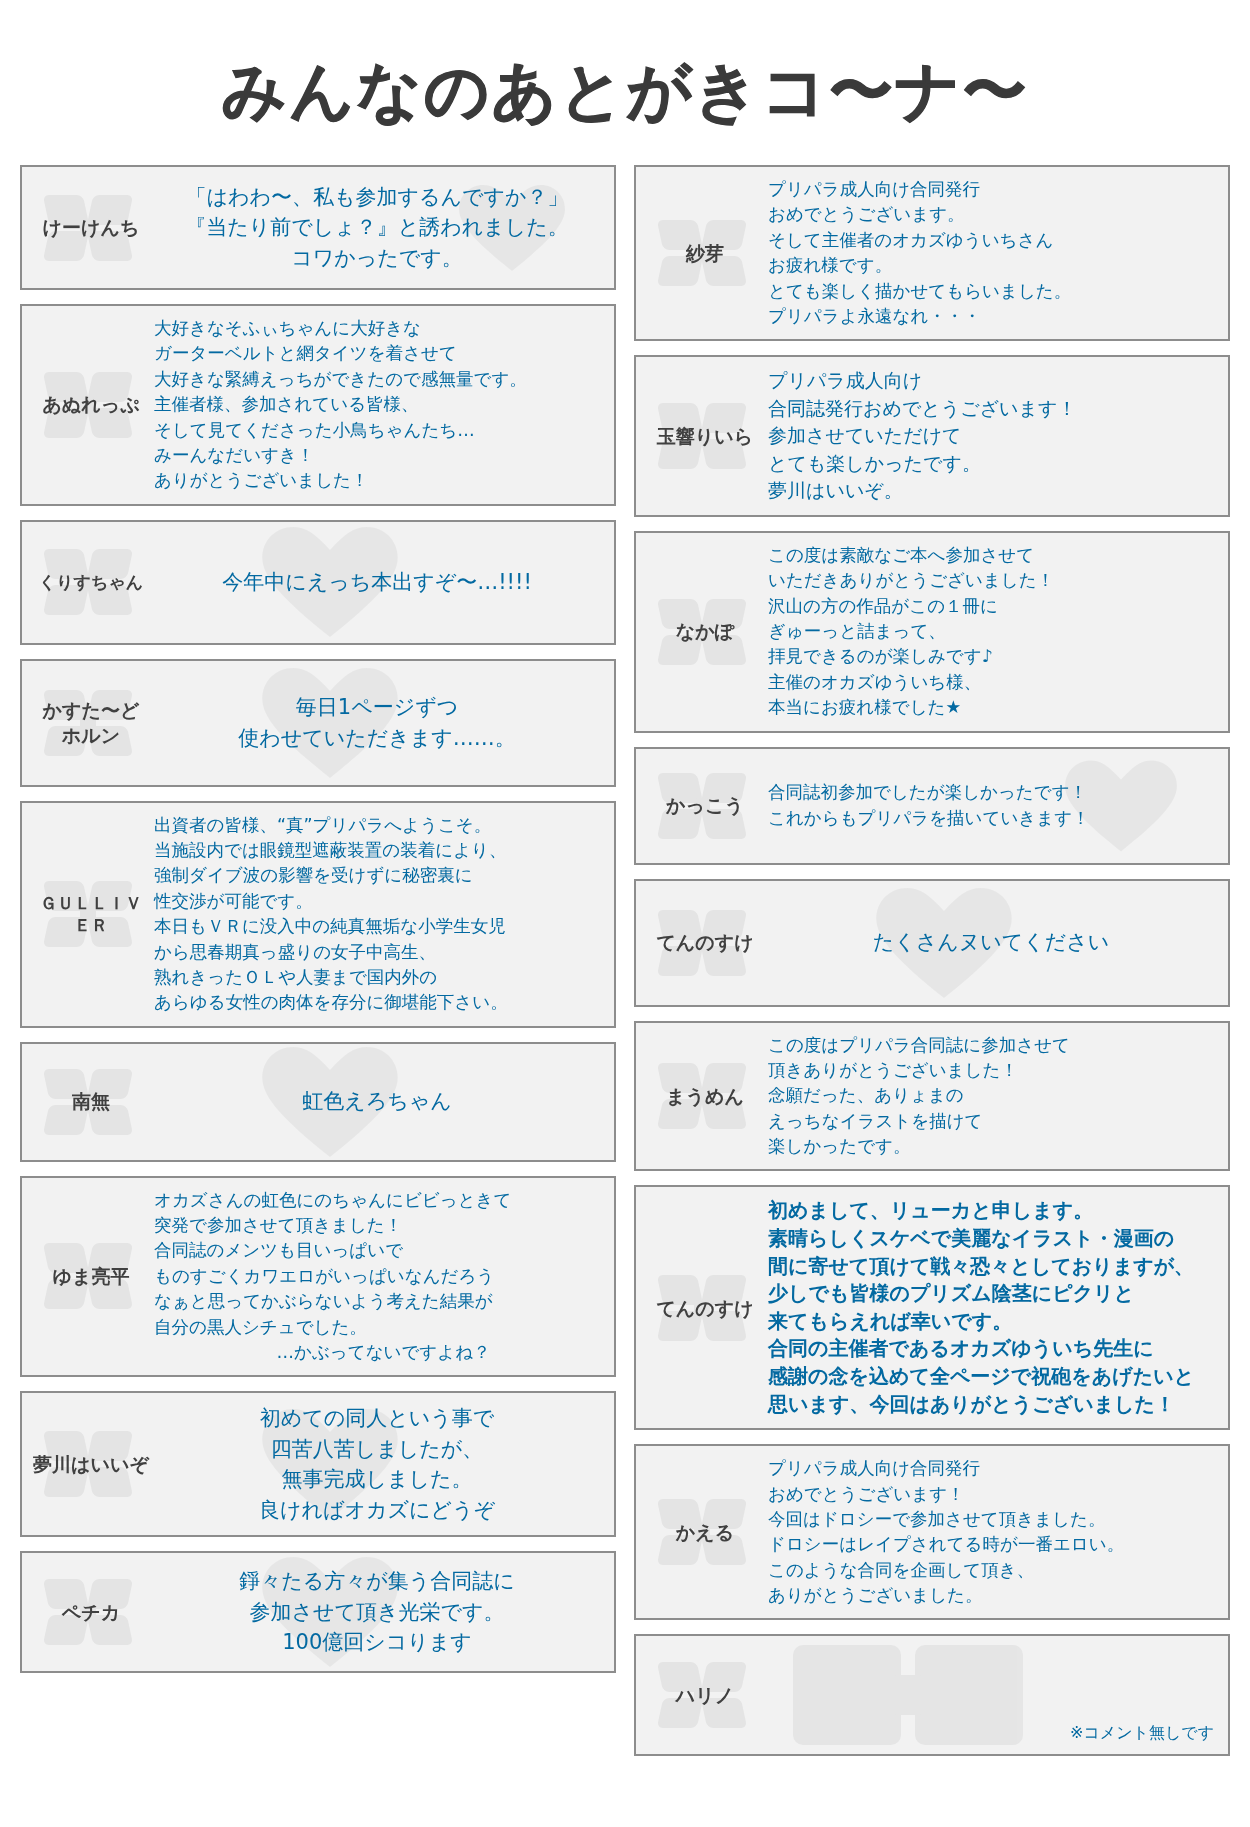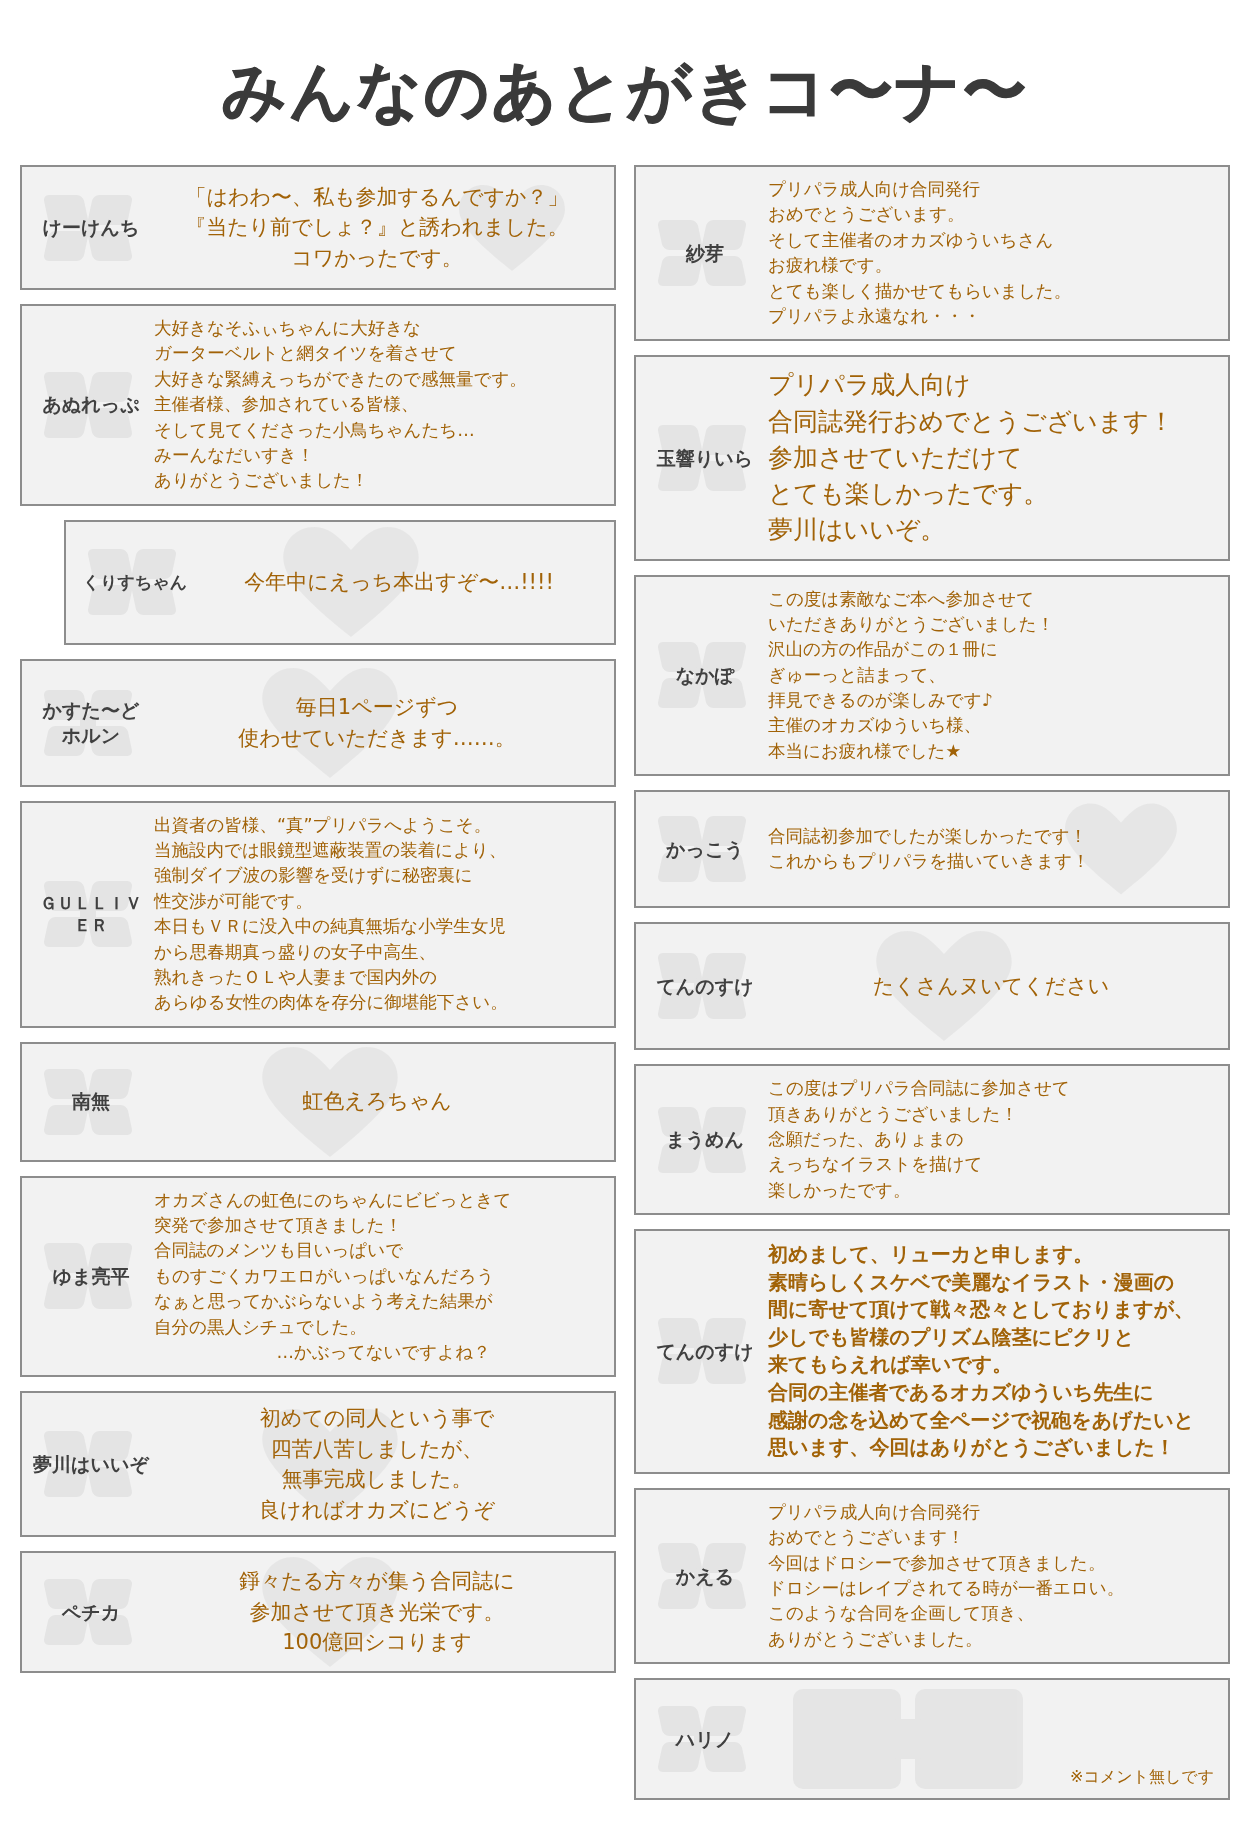--- a/index.html
+++ b/index.html
@@ -72,21 +72,21 @@
   }
   .author.small {
     font-size: 17px;
   }
   .msg {
     flex: 1 1 auto;
     position: relative;
     z-index: 2;
     font-size: 17.5px;
     line-height: 1.45;
-    color: #a16207;
+    color: #0369a1;
     white-space: pre-line;
     padding: 4px 6px 4px 2px;
   }
   .msg.center {
     text-align: center;
     font-size: 21px;
   }
   .msg.tiny {
     font-size: 20px;
     line-height: 1.38;
@@ -207,21 +207,21 @@
         <div class="author">あぬれっぷ</div>
         <div class="msg">大好きなそふぃちゃんに大好きな
 ガーターベルトと網タイツを着させて
 大好きな緊縛えっちができたので感無量です。
 主催者様、参加されている皆様、
 そして見てくださった小鳥ちゃんたち…
 みーんなだいすき！
 ありがとうございました！</div>
       </div>
 
-      <div class="card" style="min-height:125px;margin-left:44px;">
+      <div class="card" style="min-height:125px;">
         <div class="bow">
           <div class="lobe tl"></div>
             <div class="lobe tr"></div>
           <div class="lobe bl"></div>
             <div class="lobe br"></div>
             <div class="knot"></div>
         </div>
         <div class="heart c">
           <svg width="150" height="115" viewBox="0 0 110 90">
               <path d="M55 88C20 60 2 42 2 26 2 12 13 2 26 2c11 0 18 6 29 18C66 8 73 2 84 2c13 0 24 10 24 24 0 16-18 34-53 62z" fill="#dcdcdc"></path>
@@ -366,21 +366,21 @@
 
       <div class="card" style="min-height:140px;">
         <div class="bow">
           <div class="lobe tl"></div>
             <div class="lobe tr"></div>
           <div class="lobe bl"></div>
             <div class="lobe br"></div>
             <div class="knot"></div>
         </div>
         <div class="author">玉響りいら</div>
-        <div class="msg" style="font-size:25px;">プリパラ成人向け
+        <div class="msg" style="font-size:19px;">プリパラ成人向け
 合同誌発行おめでとうございます！
 参加させていただけて
 とても楽しかったです。
 夢川はいいぞ。</div>
       </div>
 
       <div class="card" style="min-height:160px;">
         <div class="bow">
           <div class="lobe tl"></div>
             <div class="lobe tr"></div>

